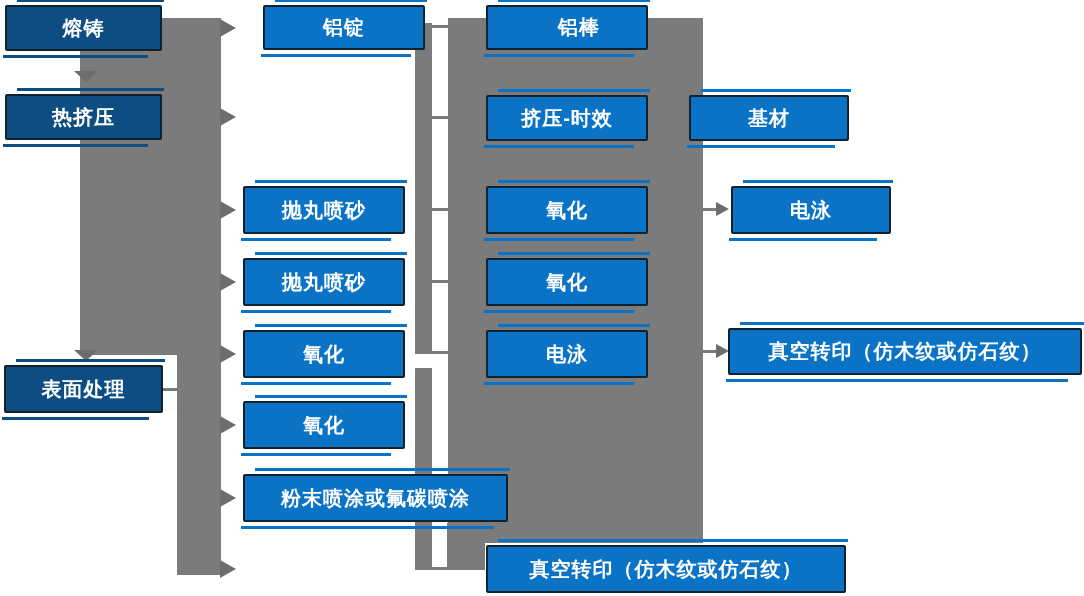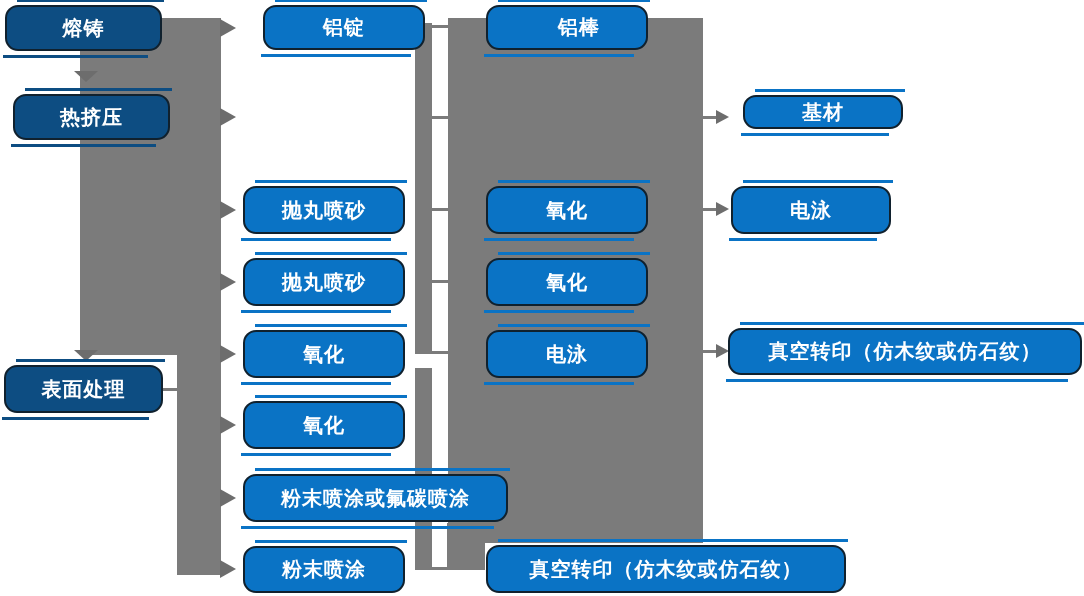--- a/index.html
+++ b/index.html
@@ -18,21 +18,21 @@
     border-left:16px solid var(--arrow-dark-gray);}
   .arrow-down{position:absolute;width:0;height:0;z-index:2;
     border-left:12px solid transparent;border-right:12px solid transparent;
     border-top:11px solid var(--arrow-dark-gray);}
   .arrow-head-sm{position:absolute;width:0;height:0;z-index:2;
     border-top:7px solid transparent;border-bottom:7px solid transparent;
     border-left:13px solid var(--arrow-dark-gray);}
 
   
   .node{position:absolute;display:flex;align-items:center;justify-content:center;
-    box-sizing:border-box;border:2px solid var(--box-border);border-radius:13px;
+    box-sizing:border-box;border:2px solid var(--box-border);border-radius:2px;
     color:var(--text);font-size:20px;font-weight:700;letter-spacing:1px;z-index:3;
     text-align:center;white-space:nowrap;}
   .node.blue{background:var(--box-blue);}
   .node.navy{background:var(--box-navy);}
   
   .node::before{content:"";position:absolute;top:-8px;left:10px;right:-4px;height:3px;background:inherit;}
   .node::after{content:"";position:absolute;bottom:-9px;left:-4px;right:12px;height:3px;background:inherit;}
 </style>
 </head>
 <body>
@@ -67,34 +67,34 @@
   <div class="arrow-right" style="left:220px;top:560px;"></div>
 
   <div class="tick" style="left:702px;top:116px;width:16px;"></div>
   <div class="arrow-head-sm" style="left:716px;top:110px;"></div>
   <div class="tick" style="left:702px;top:208px;width:16px;"></div>
   <div class="arrow-head-sm" style="left:716px;top:202px;"></div>
   <div class="tick" style="left:702px;top:350px;width:16px;"></div>
   <div class="arrow-head-sm" style="left:716px;top:344px;"></div>
 
   <div class="node navy" style="left:5px;top:5px;width:157px;height:46px;">熔铸</div>
-  <div class="node navy" style="left:5px;top:94px;width:157px;height:46px;margin-left:8px;">热挤压</div>
+  <div class="node navy" style="left:5px;top:94px;width:157px;height:46px;">热挤压</div>
   <div class="node navy" style="left:4px;top:365px;width:159px;height:48px;">表面处理</div>
 
   <div class="node blue" style="left:243px;top:5px;width:162px;height:45px;margin-left:20px;">铝锭</div>
   <div class="node blue" style="left:243px;top:186px;width:162px;height:48px;">抛丸喷砂</div>
   <div class="node blue" style="left:243px;top:258px;width:162px;height:48px;">抛丸喷砂</div>
   <div class="node blue" style="left:243px;top:330px;width:162px;height:48px;">氧化</div>
   <div class="node blue" style="left:243px;top:401px;width:162px;height:48px;">氧化</div>
   <div class="node blue" style="left:243px;top:474px;width:265px;height:48px;text-align:right;">粉末喷涂或氟碳喷涂</div>
-  <div class="node blue" style="left:243px;top:546px;width:162px;height:47px;">粉末喷涂</div>
 
   <div class="node blue" style="left:486px;top:5px;width:162px;height:45px;padding-left:24px;">铝棒</div>
+  <div class="node blue" style="left:486px;top:95px;width:162px;height:46px;">挤压-时效</div>
   <div class="node blue" style="left:486px;top:186px;width:162px;height:48px;">氧化</div>
   <div class="node blue" style="left:486px;top:258px;width:162px;height:48px;">氧化</div>
   <div class="node blue" style="left:486px;top:330px;width:162px;height:48px;">电泳</div>
   <div class="node blue" style="left:486px;top:545px;width:360px;height:48px;">真空转印（仿木纹或仿石纹）</div>
 
-  <div class="node blue" style="left:743px;top:95px;width:160px;height:34px;">基材</div>
+  <div class="node blue" style="left:689px;top:95px;width:160px;height:46px;">基材</div>
   <div class="node blue" style="left:731px;top:186px;width:160px;height:48px;">电泳</div>
   <div class="node blue" style="left:728px;top:328px;width:354px;height:47px;">真空转印（仿木纹或仿石纹）</div>
 
 </div>
 
 </body></html>

